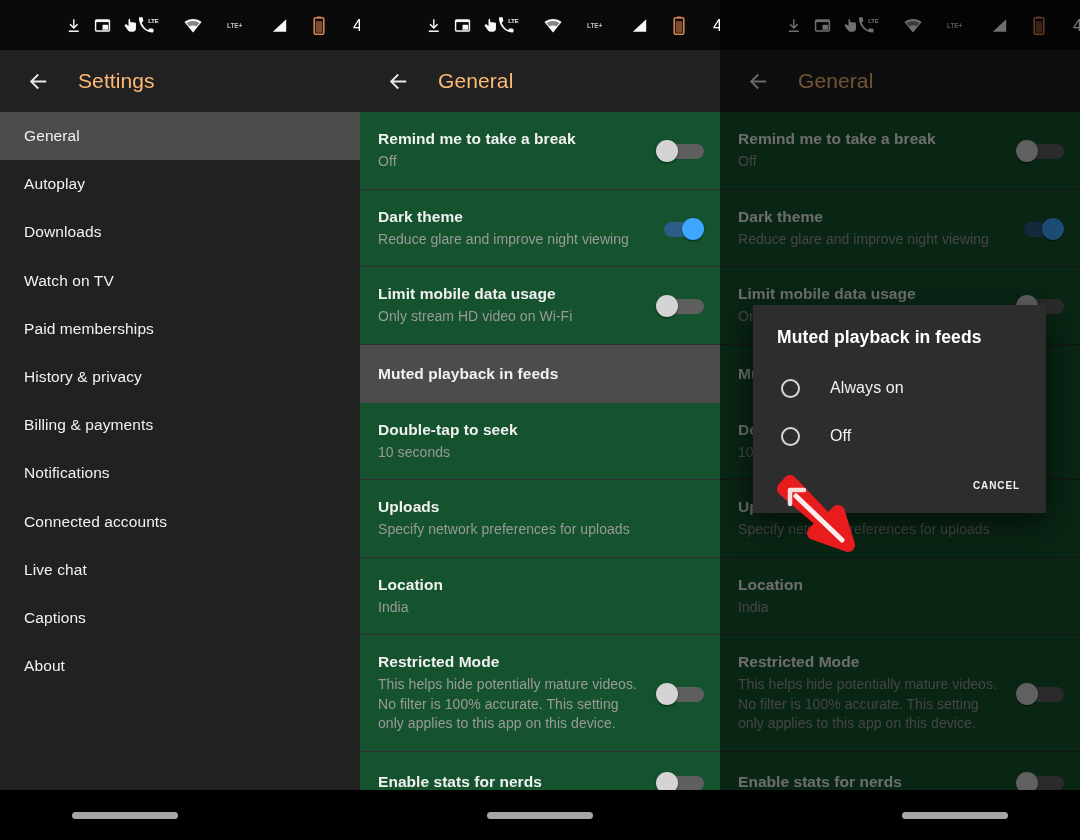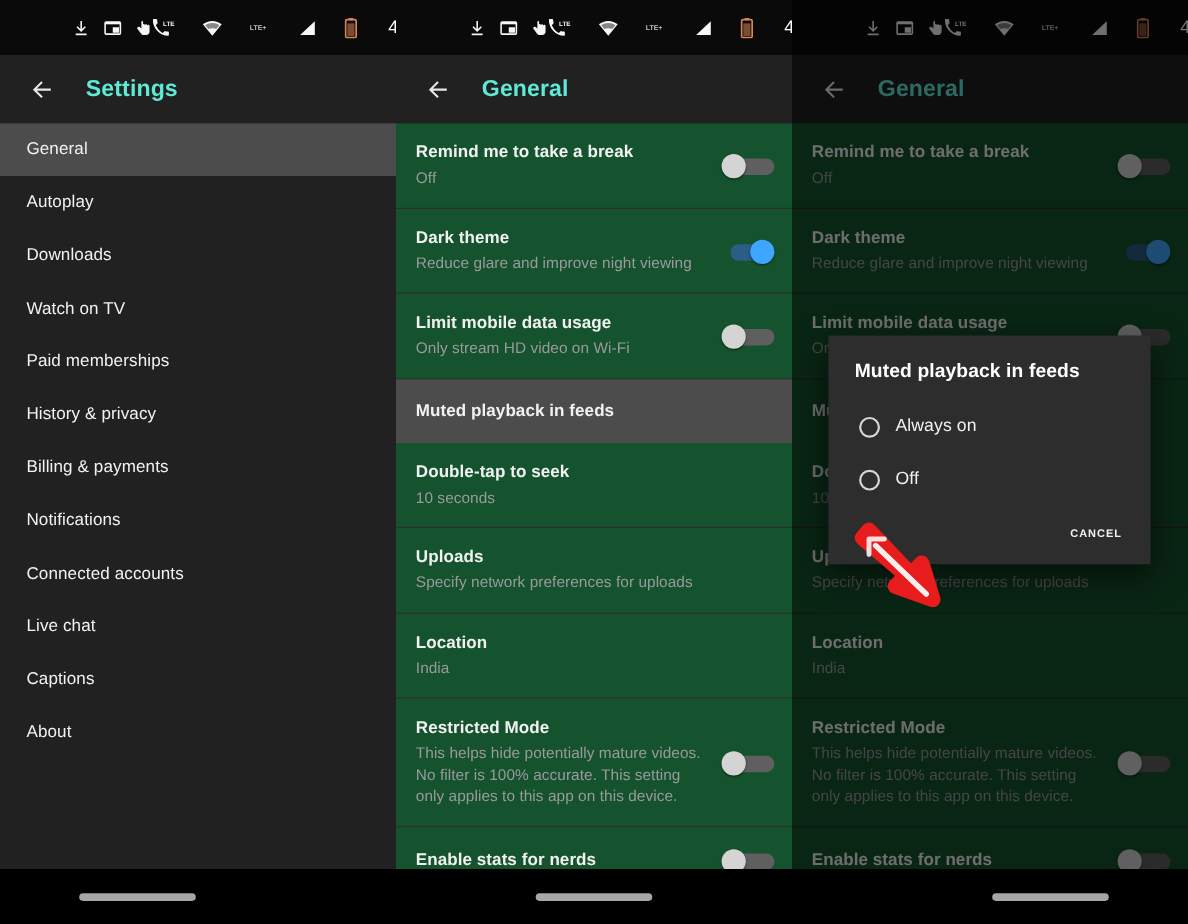--- a/index.html
+++ b/index.html
@@ -43,23 +43,23 @@
     height: 62px;
     background: #212121;
     display: flex;
     align-items: center;
     padding-left: 16px;
     position: relative;
     z-index: 20;
   }
   .appbar .back { width: 44px; height: 44px; display: flex; align-items: center; justify-content: center; }
   .appbar .title {
-    color: #5eead4;
+    color: #fdba74;
     font-size: 21px;
-    font-weight: bold;
+    font-weight: normal;
     margin-left: 18px;
     letter-spacing: .1px;
   }
 
   
   .navlist { background: #212121; height: 678px; }
   .navitem {
     height: 48.2px;
     display: flex;
     align-items: center;
@@ -130,21 +130,21 @@
   .dlg-title {
     color: #fff; font-size: 17.5px; font-weight: bold;
     padding: 0 24px 4px 24px; letter-spacing: .1px;
   }
   .dlg-opts { padding: 12px 0 4px 0; }
   .dlg-opt { display: flex; align-items: center; height: 48px; padding-left: 28px; }
   .radio {
     width: 19px; height: 19px; border-radius: 50%;
     border: 2px solid #d6d6d6; flex: 0 0 19px;
   }
-  .dlg-opt .olabel { color: #f1f1f1; font-size: 16px; margin-left: 14px; letter-spacing: .1px; }
+  .dlg-opt .olabel { color: #f1f1f1; font-size: 16px; margin-left: 30px; letter-spacing: .1px; }
   .dlg-actions { display: flex; justify-content: flex-end; padding: 10px 22px 6px 0; }
   .dlg-cancel {
     color: #f1f1f1; font-size: 10px; font-weight: bold;
     letter-spacing: .9px; padding: 6px 4px;
   }
 
   
   .arrow { position: absolute; left: 0; top: 0; z-index: 60; pointer-events: none; }
 
   

